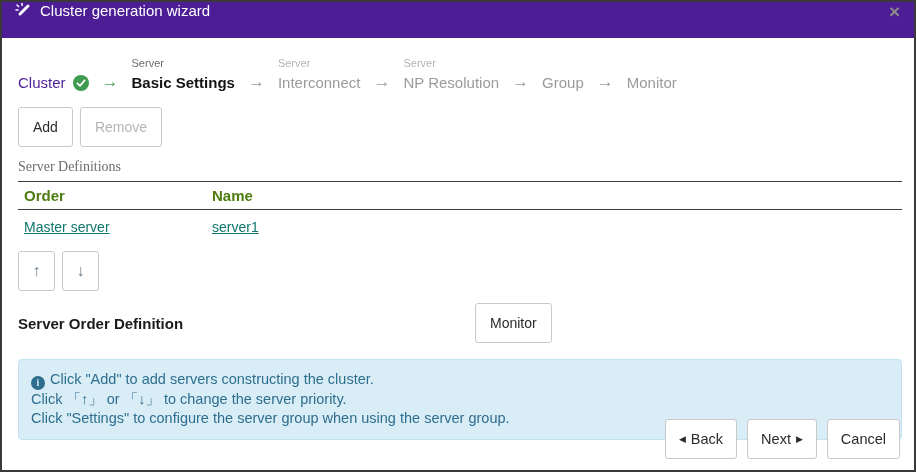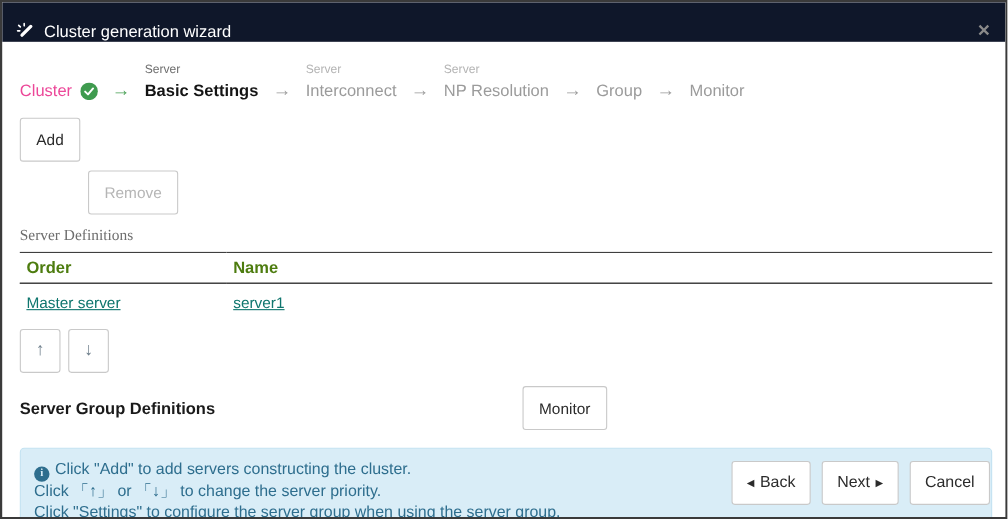--- a/index.html
+++ b/index.html
@@ -12,24 +12,24 @@
   .dialog {
     width:916px; height:472px;
     border:2px solid #3a3a3a;
     background:#fff;
     position:relative;
     overflow:hidden;
   }
   
   .titlebar {
     height:36px;
-    background:#0f172a;
+    background:#4c1d95;
     color:#fff;
     display:flex;
-    align-items:flex-end;
+    align-items:flex-start;
     padding:0 14px 0 12px;
     gap:8px;
     font-size:15px;
   }
   .wand-icon { width:18px; height:18px; display:inline-flex; }
   .close-x {
     margin-left:auto;
     color:#8a8a8a;
     font-size:19px;
     font-weight:bold;
@@ -40,21 +40,21 @@
   .steps {
     display:flex;
     align-items:flex-end;
     padding:18px 16px 0 16px;
     gap:13px;
   }
   .step { display:flex; flex-direction:column; }
   .step-sub { font-size:11px; color:#b3b3b3; height:17px; line-height:14px; }
   .step.current .step-sub { color:#6e6e6e; }
   .step-main { font-size:15px; display:flex; align-items:center; gap:7px; line-height:20px; white-space:nowrap; }
-  .step.done .step-main { color:#ec4899; }
+  .step.done .step-main { color:#4c1d95; }
   .step.current .step-main { color:#141414; font-weight:bold; }
   .step.upcoming .step-main { color:#9b9b9b; }
   .arrow { font-size:17px; color:#9b9b9b; font-weight:bold; line-height:20px; padding-bottom:1px; }
   .arrow.green { color:#4aa157; }
   .check-icon { width:16px; height:16px; display:inline-flex; }
   
   .btn {
     background:#fff;
     border:1px solid #c9c9c9;
     border-radius:3px;
@@ -62,21 +62,21 @@
     font-size:14px;
     color:#2b2b2b;
     height:40px;
     padding:0 14px;
     cursor:pointer;
     display:inline-flex;
     align-items:center;
     justify-content:center;
     gap:5px;
   }
-  .btn.disabled { color:#b5b5b5; cursor:default;margin-top:48px; }
+  .btn.disabled { color:#b5b5b5; cursor:default; }
   
   .toolbar { margin:14px 16px 0; display:flex; gap:7px; }
   
   .section-label { margin:12px 16px 6px; color:#6e6e6e; font-size:14px;font-family:Liberation Serif, serif; }
   
   table.server-table {
     width:884px;
     margin:0 16px;
     border-collapse:collapse;
     table-layout:fixed;
@@ -232,21 +232,21 @@
   <div class="move-buttons">
     <button class="btn move-btn">
         <span>↑</span>
       </button>
     <button class="btn move-btn">
         <span>↓</span>
       </button>
   </div>
 
   <div class="group-row">
-    <span class="group-label">Server Group Definitions</span>
+    <span class="group-label">Server Order Definition</span>
     <button class="btn">Monitor</button>
   </div>
 
   <div class="info-box">
     <div><span class="info-icon">i</span><span>Click "Add" to add servers constructing the cluster.</span></div>
     <div>Click 「↑」 or 「↓」 to change the server priority.</div>
     <div>Click "Settings" to configure the server group when using the server group.</div>
   </div>
 
   <div class="footer">

